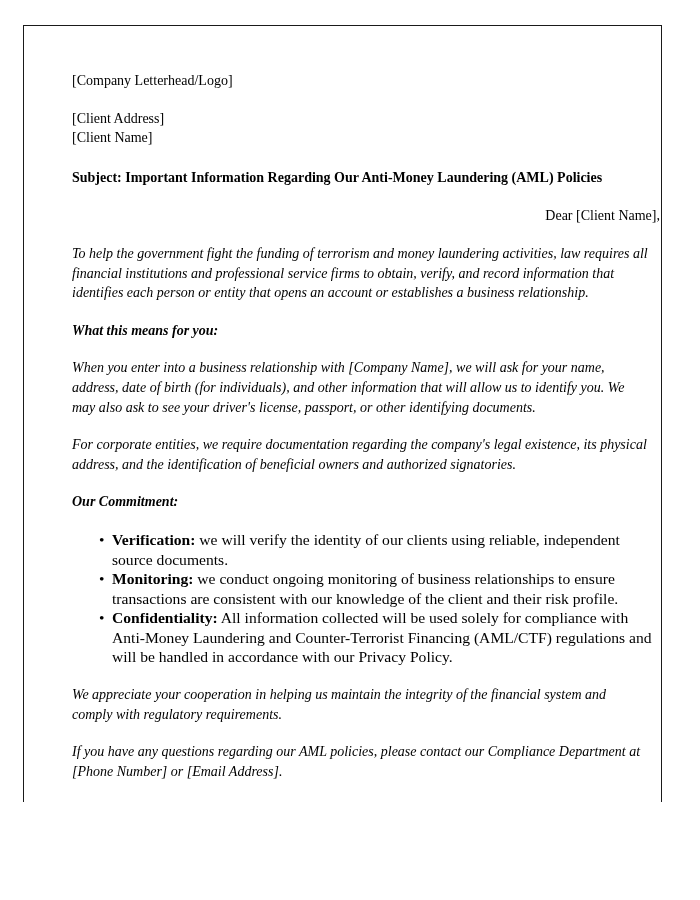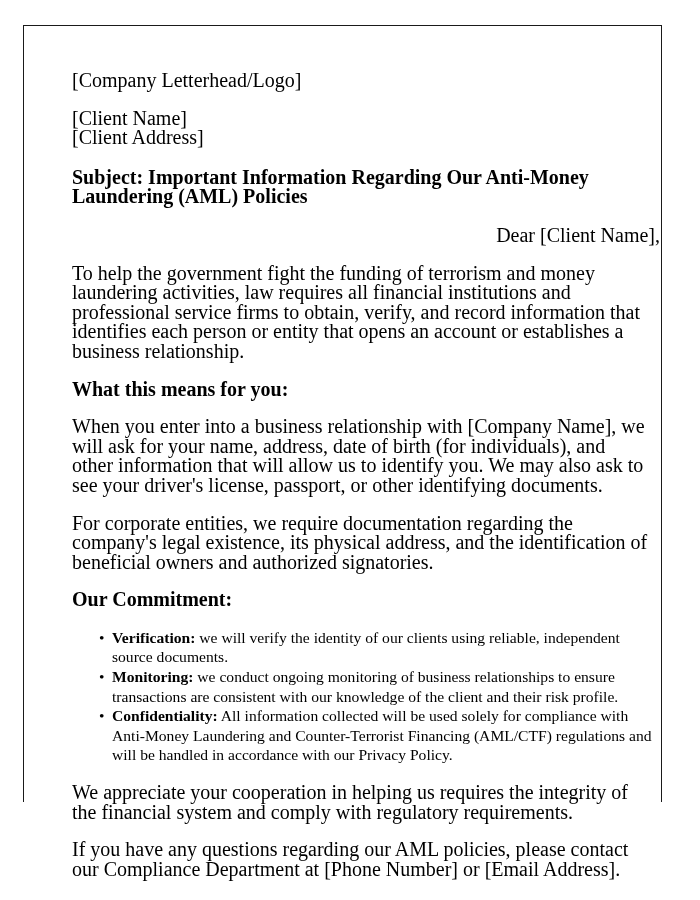--- a/index.html
+++ b/index.html
@@ -33,44 +33,46 @@
 
   
   #letter-body {
     position: absolute;
     left: 48px;
     top: 45px;
     width: 588px;
   }
 
   .blk {
-    font-size: 20px;
+    font-size: 14px;
     line-height: 19.6px;
     color: #000000;
     margin: 0;
   }
 
   .para {
     margin: 0 12px 18px 0;
+    font-style: italic;
   }
 
   .tight-line {
     margin: 0;
   }
 
   .gap-after-logo { margin-bottom: 18px; }
   .gap-after-date { margin-bottom: 20px; }
 
   .addr-block {
     margin: 0 0 20px 0;
   }
 
   .heading {
     font-weight: bold;
     margin: 0 0 18px 0;
+    font-style: italic;
   }
 
   .subject-line {
     font-weight: bold;
     margin: 0 0 19px 0;
   }
 
   .salutation {
     margin: 0 0 18px 0;
     text-align: right;
@@ -102,22 +104,22 @@
 </head>
 <body>
 
 <div id="page-sheet">
   <div id="letter-body">
 
     <p class="blk gap-after-logo">[Company Letterhead/Logo]</p>
 
 
     <div class="addr-block">
+      <p class="blk tight-line">[Client Address]</p>
       <p class="blk tight-line">[Client Name]</p>
-      <p class="blk tight-line">[Client Address]</p>
     </div>
 
     <p class="blk subject-line">Subject: Important Information Regarding Our Anti-Money Laundering (AML) Policies</p>
 
     <p class="blk salutation">Dear [Client Name],</p>
 
     <p class="blk para">To help the government fight the funding of terrorism and money laundering activities, law requires all financial institutions and professional service firms to obtain, verify, and record information that identifies each person or entity that opens an account or establishes a business relationship.</p>
 
     <p class="blk heading">What this means for you:</p>
 
@@ -135,18 +137,18 @@
       <li>
         <span class="bullet-glyph">•</span>
         <span class="lead-in">Monitoring:</span><span> we conduct ongoing monitoring of business relationships to ensure transactions are consistent with our knowledge of the client and their risk profile.</span>
       </li>
       <li>
         <span class="bullet-glyph">•</span>
         <span class="lead-in">Confidentiality:</span><span> All information collected will be used solely for compliance with Anti-Money Laundering and Counter-Terrorist Financing (AML/CTF) regulations and will be handled in accordance with our Privacy Policy.</span>
       </li>
     </ul>
 
-    <p class="blk para">We appreciate your cooperation in helping us requires the integrity of the financial system and comply with regulatory requirements.</p>
+    <p class="blk para">We appreciate your cooperation in helping us maintain the integrity of the financial system and comply with regulatory requirements.</p>
 
     <p class="blk para">If you have any questions regarding our AML policies, please contact our Compliance Department at [Phone Number] or [Email Address].</p>
 
   </div>
 </div>
 
 </body></html>

